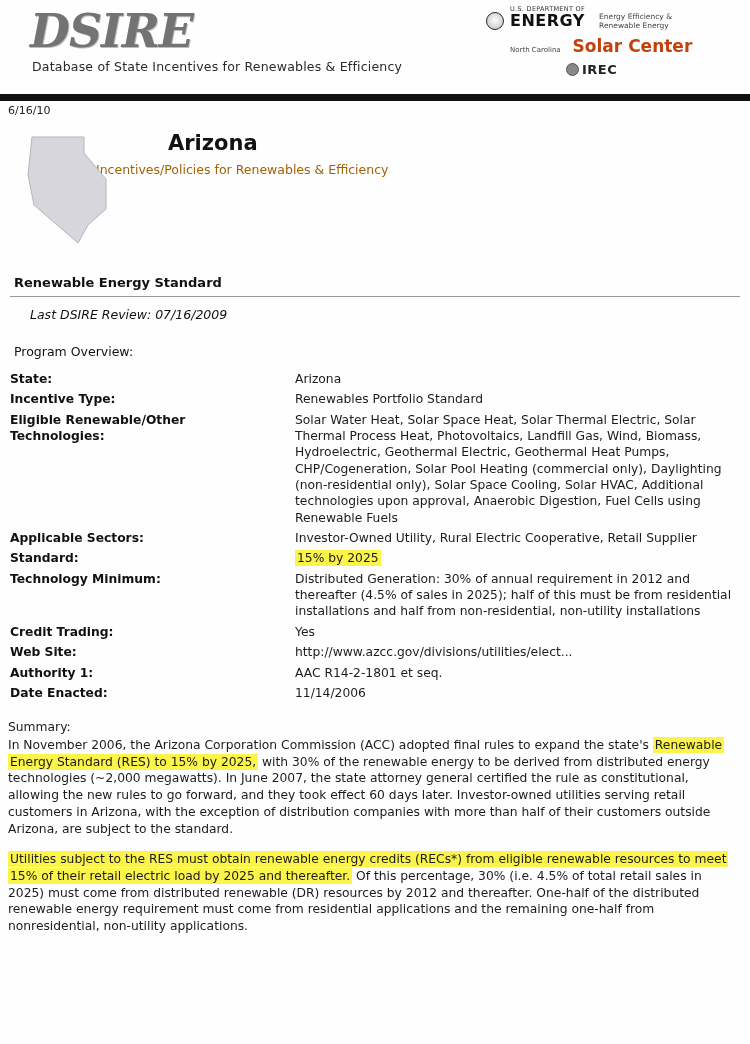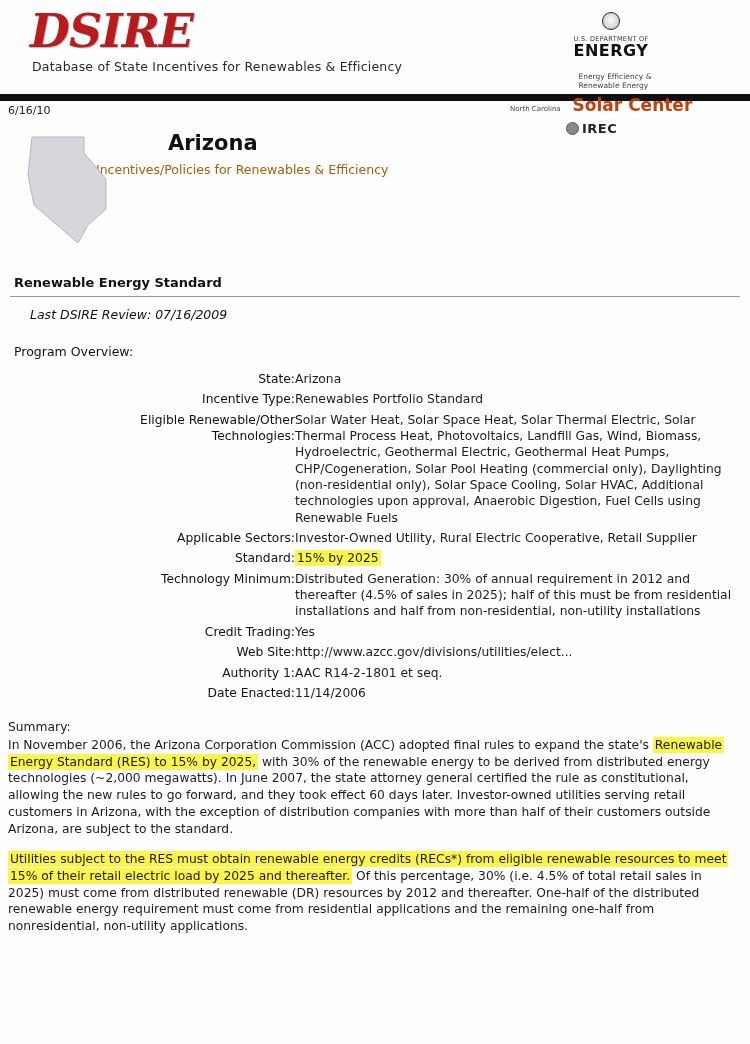--- a/index.html
+++ b/index.html
@@ -28,21 +28,21 @@
     height: 92px;
     padding: 8px 12px 0 12px;
     box-sizing: border-box;
   }
   .dsire-logo {
     font-family: "DejaVu Serif", serif;
     font-size: 46px;
     font-weight: bold;
     font-style: italic;
     letter-spacing: -1px;
-    color: #b91c1c;
+    color: #737373;
     line-height: 1;
     margin-left: 18px;
     text-shadow: 1px 1px 0 #bdbdbd;
   }
   .dsire-sub {
     font-family: "DejaVu Sans", sans-serif;
     font-size: 12.5px;
     color: #2a2a2a;
     margin-left: 20px;
     margin-top: 5px;
@@ -50,23 +50,22 @@
   }
   .header-right {
     position: absolute;
     top: 6px;
     right: 14px;
     width: 250px;
     text-align: left;
   }
   .doe-row {
     display: flex;
-    align-items: center;
+    align-items: flex-start;
     gap: 6px;
-    flex-direction: column;
   }
   .doe-seal {
     width: 16px; height: 16px;
     border-radius: 50%;
     border: 1px solid #2a2a2a;
     background: radial-gradient(circle at 50% 45%, #ffffff 0%, #cfcfcf 70%, #9a9a9a 100%);
     margin-top: 6px;
     flex: none;
   }
   .doe-text-block { line-height: 1.05; }
@@ -192,22 +191,22 @@
     border-collapse: collapse;
     font-size: 12.3px;
   }
   table.fields td {
     vertical-align: top;
     padding: 2px 0 2px 0;
     line-height: 1.33;
   }
   td.flabel {
     width: 285px;
-    text-align: right;
-    font-weight: normal;
+    text-align: left;
+    font-weight: bold;
     color: #111;
     padding-right: 14px;
     white-space: pre-line;
   }
   td.fvalue {
     color: #1c1c1c;
     padding-right: 30px;
   }
   .hl {
     background: #fbf44a;

